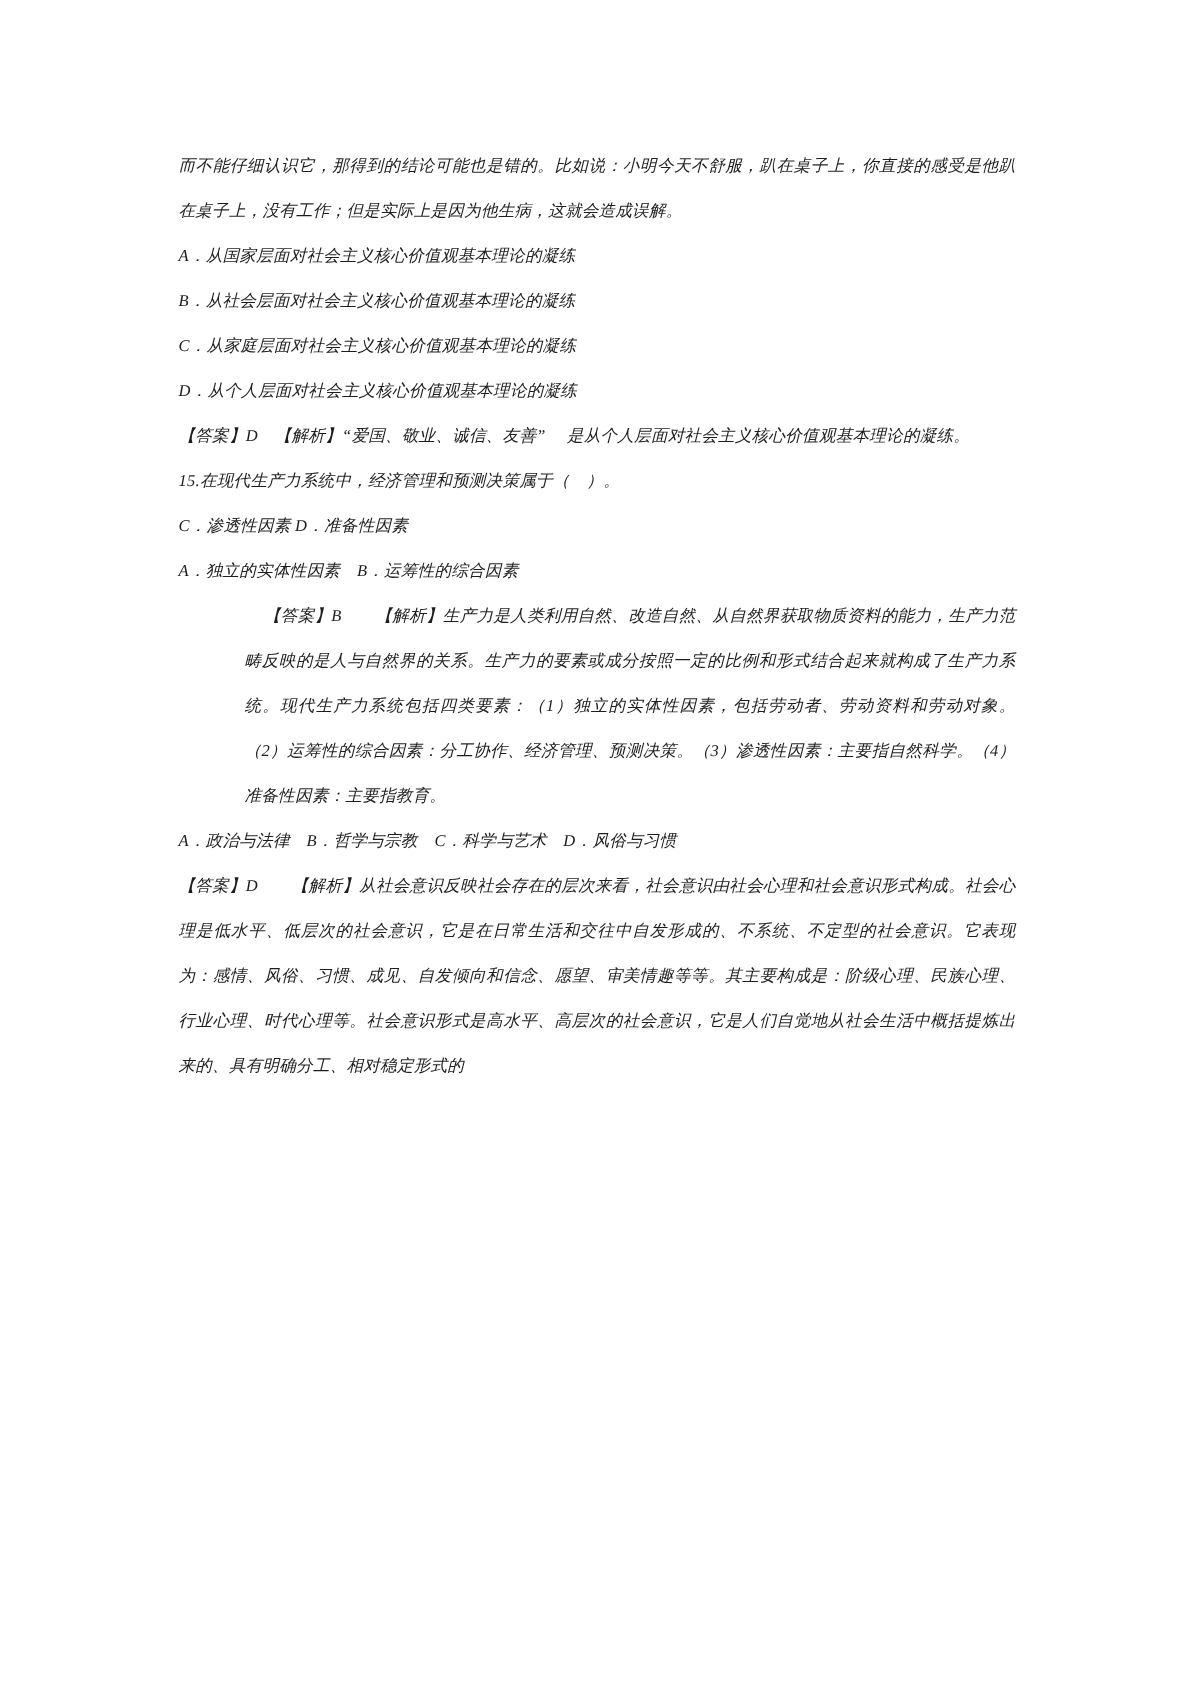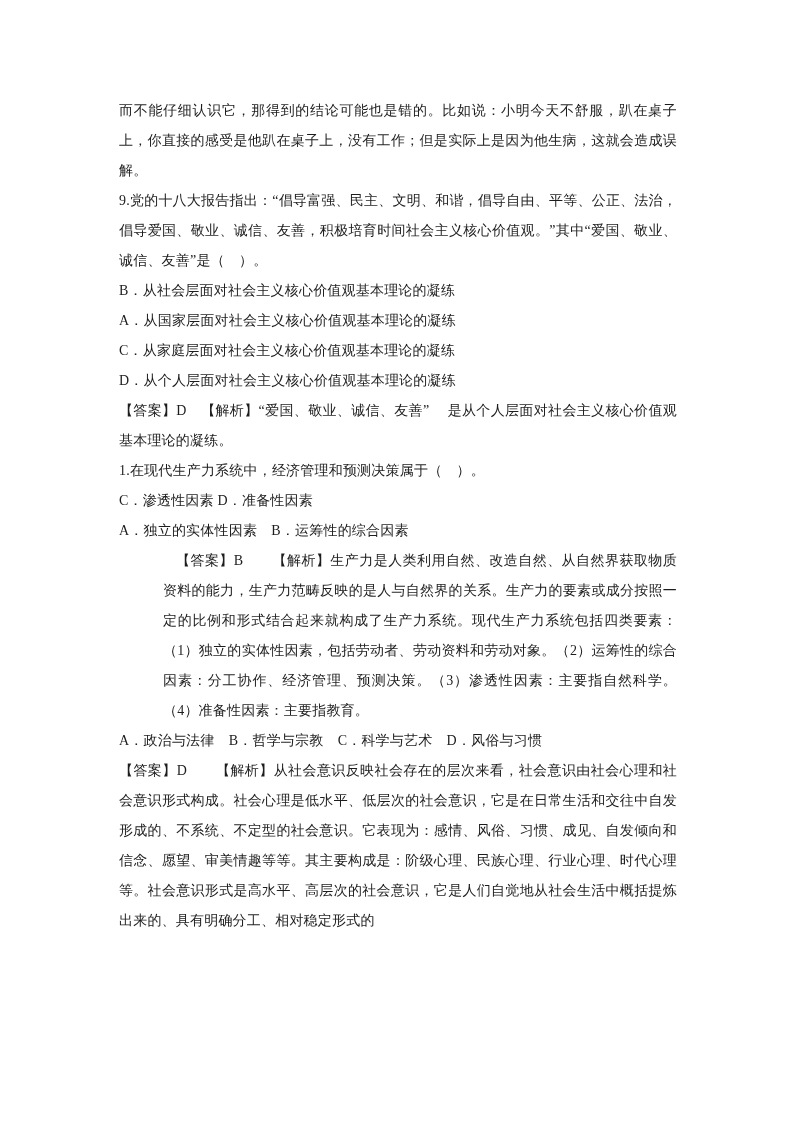--- a/index.html
+++ b/index.html
@@ -13,24 +13,25 @@
     height: 1122px;
     background: #ffffff;
     overflow: hidden;
     font-family: "Liberation Serif", "DejaVu Serif", serif;
   }
   .content {
     position: absolute;
     left: 119px;
     top: 96px;
     width: 558px;
-    font-size: 14px;
+    font-size: 11px;
     line-height: 30px;
     color: #1d1d1d;
     letter-spacing: 0.2px;
+    font-style: italic;
   }
   .content p {
     margin: 0;
     padding: 0;
     text-align: justify;
     text-justify: inter-character;
     word-break: break-all;
   }
   .content p.indent-1 {
     text-indent: 13px;
@@ -38,33 +39,32 @@
   }
 </style>
 </head>
 <body>
 
 <div class="page">
   <div class="content">
 
     <p>而不能仔细认识它，那得到的结论可能也是错的。比如说：小明今天不舒服，趴在桌子上，你直接的感受是他趴在桌子上，没有工作；但是实际上是因为他生病，这就会造成误解。</p>
 
-    <p>9.党的十八大报告指出：“倡导富强、民主、文明、和谐，倡导自由、平等、公正、法治，倡导爱国、敬业、诚信、友善，积极培育时间社会主义核心价值观。”其中“爱国、敬业、诚信、友善”是（　）。</p>
+
+    <p>A．从国家层面对社会主义核心价值观基本理论的凝练</p>
 
     <p>B．从社会层面对社会主义核心价值观基本理论的凝练</p>
-
-    <p>A．从国家层面对社会主义核心价值观基本理论的凝练</p>
 
     <p>C．从家庭层面对社会主义核心价值观基本理论的凝练</p>
 
     <p>D．从个人层面对社会主义核心价值观基本理论的凝练</p>
 
     <p>【答案】D　【解析】“爱国、敬业、诚信、友善”　 是从个人层面对社会主义核心价值观基本理论的凝练。</p>
 
-    <p>1.在现代生产力系统中，经济管理和预测决策属于（　）。</p>
+    <p>15.在现代生产力系统中，经济管理和预测决策属于（　）。</p>
 
     <p>C．渗透性因素 D．准备性因素</p>
 
     <p>A．独立的实体性因素　B．运筹性的综合因素</p>
 
     <p class="indent-1">【答案】B　　【解析】生产力是人类利用自然、改造自然、从自然界获取物质资料的能力，生产力范畴反映的是人与自然界的关系。生产力的要素或成分按照一定的比例和形式结合起来就构成了生产力系统。现代生产力系统包括四类要素：（1）独立的实体性因素，包括劳动者、劳动资料和劳动对象。（2）运筹性的综合因素：分工协作、经济管理、预测决策。（3）渗透性因素：主要指自然科学。（4）准备性因素：主要指教育。</p>
 
 
     <p>A．政治与法律　B．哲学与宗教　C．科学与艺术　D．风俗与习惯</p>
 

